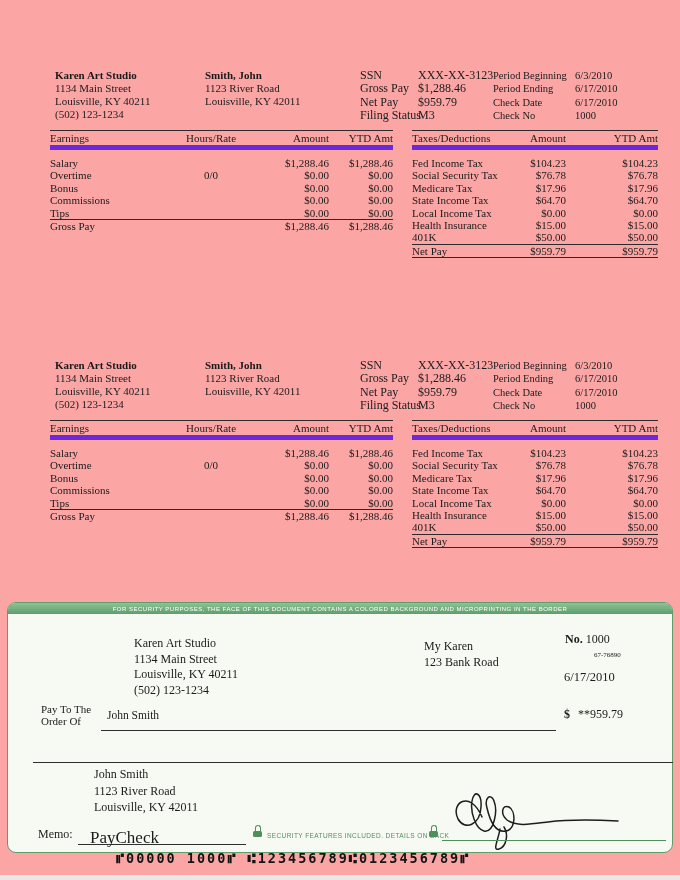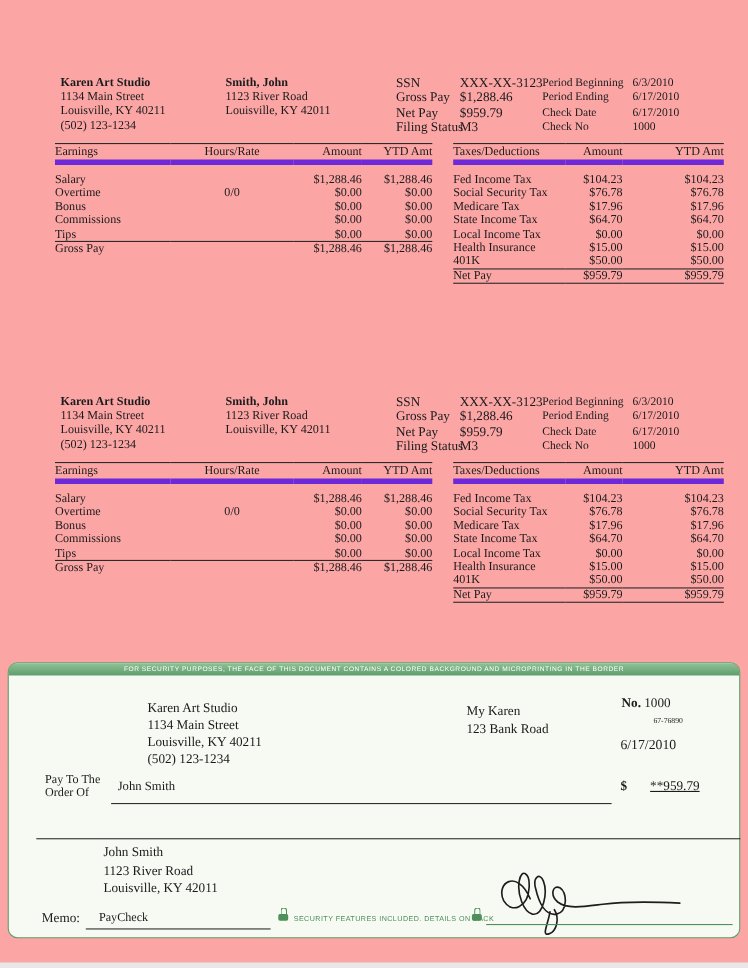--- a/index.html
+++ b/index.html
@@ -41,28 +41,28 @@
   .chk-company{left:126px;top:33px;font-size:12px;line-height:15.5px;}
   .chk-bank{left:416px;top:35px;font-size:12px;line-height:16px;}
   .chk-no{left:557px;top:29px;font-size:12px;}
   .chk-no b{font-weight:bold;margin-top:41px;}
   .chk-fraction{left:586px;top:48px;font-size:7px;}
   .chk-date{left:556px;top:67px;font-size:12.5px;}
   .payto{left:33px;top:101px;font-size:11px;font-weight:normal;line-height:11.5px;}
   .payee{left:99px;top:106px;font-size:11.5px;}
   .payee-line{left:93px;top:127px;width:455px;border-top:1px solid #2f2f2f;height:0;}
   .cur{left:556px;top:104px;font-size:12px;font-weight:bold;}
-  .amt{left:583px;top:104px;font-size:12px;text-decoration:underline;}
+  .amt{left:570px;top:104px;font-size:12px;}
   .words{left:28px;top:143px;font-size:11.5px;}
   .words-line{left:25px;top:159px;width:640px;border-top:1px solid #2f2f2f;height:0;}
   .chk-address{left:86px;top:163px;font-size:12px;line-height:16.5px;}
   .sig-svg{position:absolute;left:440px;top:180px;}
   .sig-line{left:434px;top:237px;width:224px;border-top:1.6px solid #4e8f5c;height:0;}
   .memo-label{left:30px;top:224px;font-size:12px;font-weight:normal;text-align:right;}
-  .memo-value{left:82px;top:225px;font-size:11px;}
+  .memo-value{left:82px;top:225px;font-size:17px;}
   .memo-line{left:70px;top:241px;width:168px;border-top:1px solid #2f2f2f;height:0;}
   .sec-note{left:259px;top:229px;font-family:"Liberation Sans",sans-serif;font-size:6.5px;letter-spacing:.4px;color:#4e8f5c;}
   .lock{position:absolute;width:9px;height:12px;}
   .lock-a{left:245px;top:222px;}
   .lock-b{left:421px;top:222px;}
   .lock .lk-body{position:absolute;bottom:0;left:0;width:9px;height:6.5px;background:#4e8f5c;border-radius:1.5px;}
   .lock .lk-shackle{position:absolute;top:0;left:2px;width:4px;height:5px;border:1.3px solid #4e8f5c;border-bottom:none;border-radius:4px 4px 0 0;}
 
   .micr{position:absolute;left:116px;top:850px;font-family:"DejaVu Sans Mono",monospace;
         font-size:13.5px;font-weight:bold;letter-spacing:2px;color:#141414;white-space:nowrap;}
@@ -405,13 +405,14 @@
         <span class="lk-shackle"></span>
         <span class="lk-body"></span>
       </span>
     <div class="chk-abs sec-note">SECURITY FEATURES INCLUDED. DETAILS ON BACK</div>
     <span class="lock lock-b">
         <span class="lk-shackle"></span>
         <span class="lk-body"></span>
       </span>
   </section>
 
+  <div class="micr">⑈00000 1000⑈ ⑆123456789⑆0123456789⑈</div>
 </div>
 
 </body></html>

